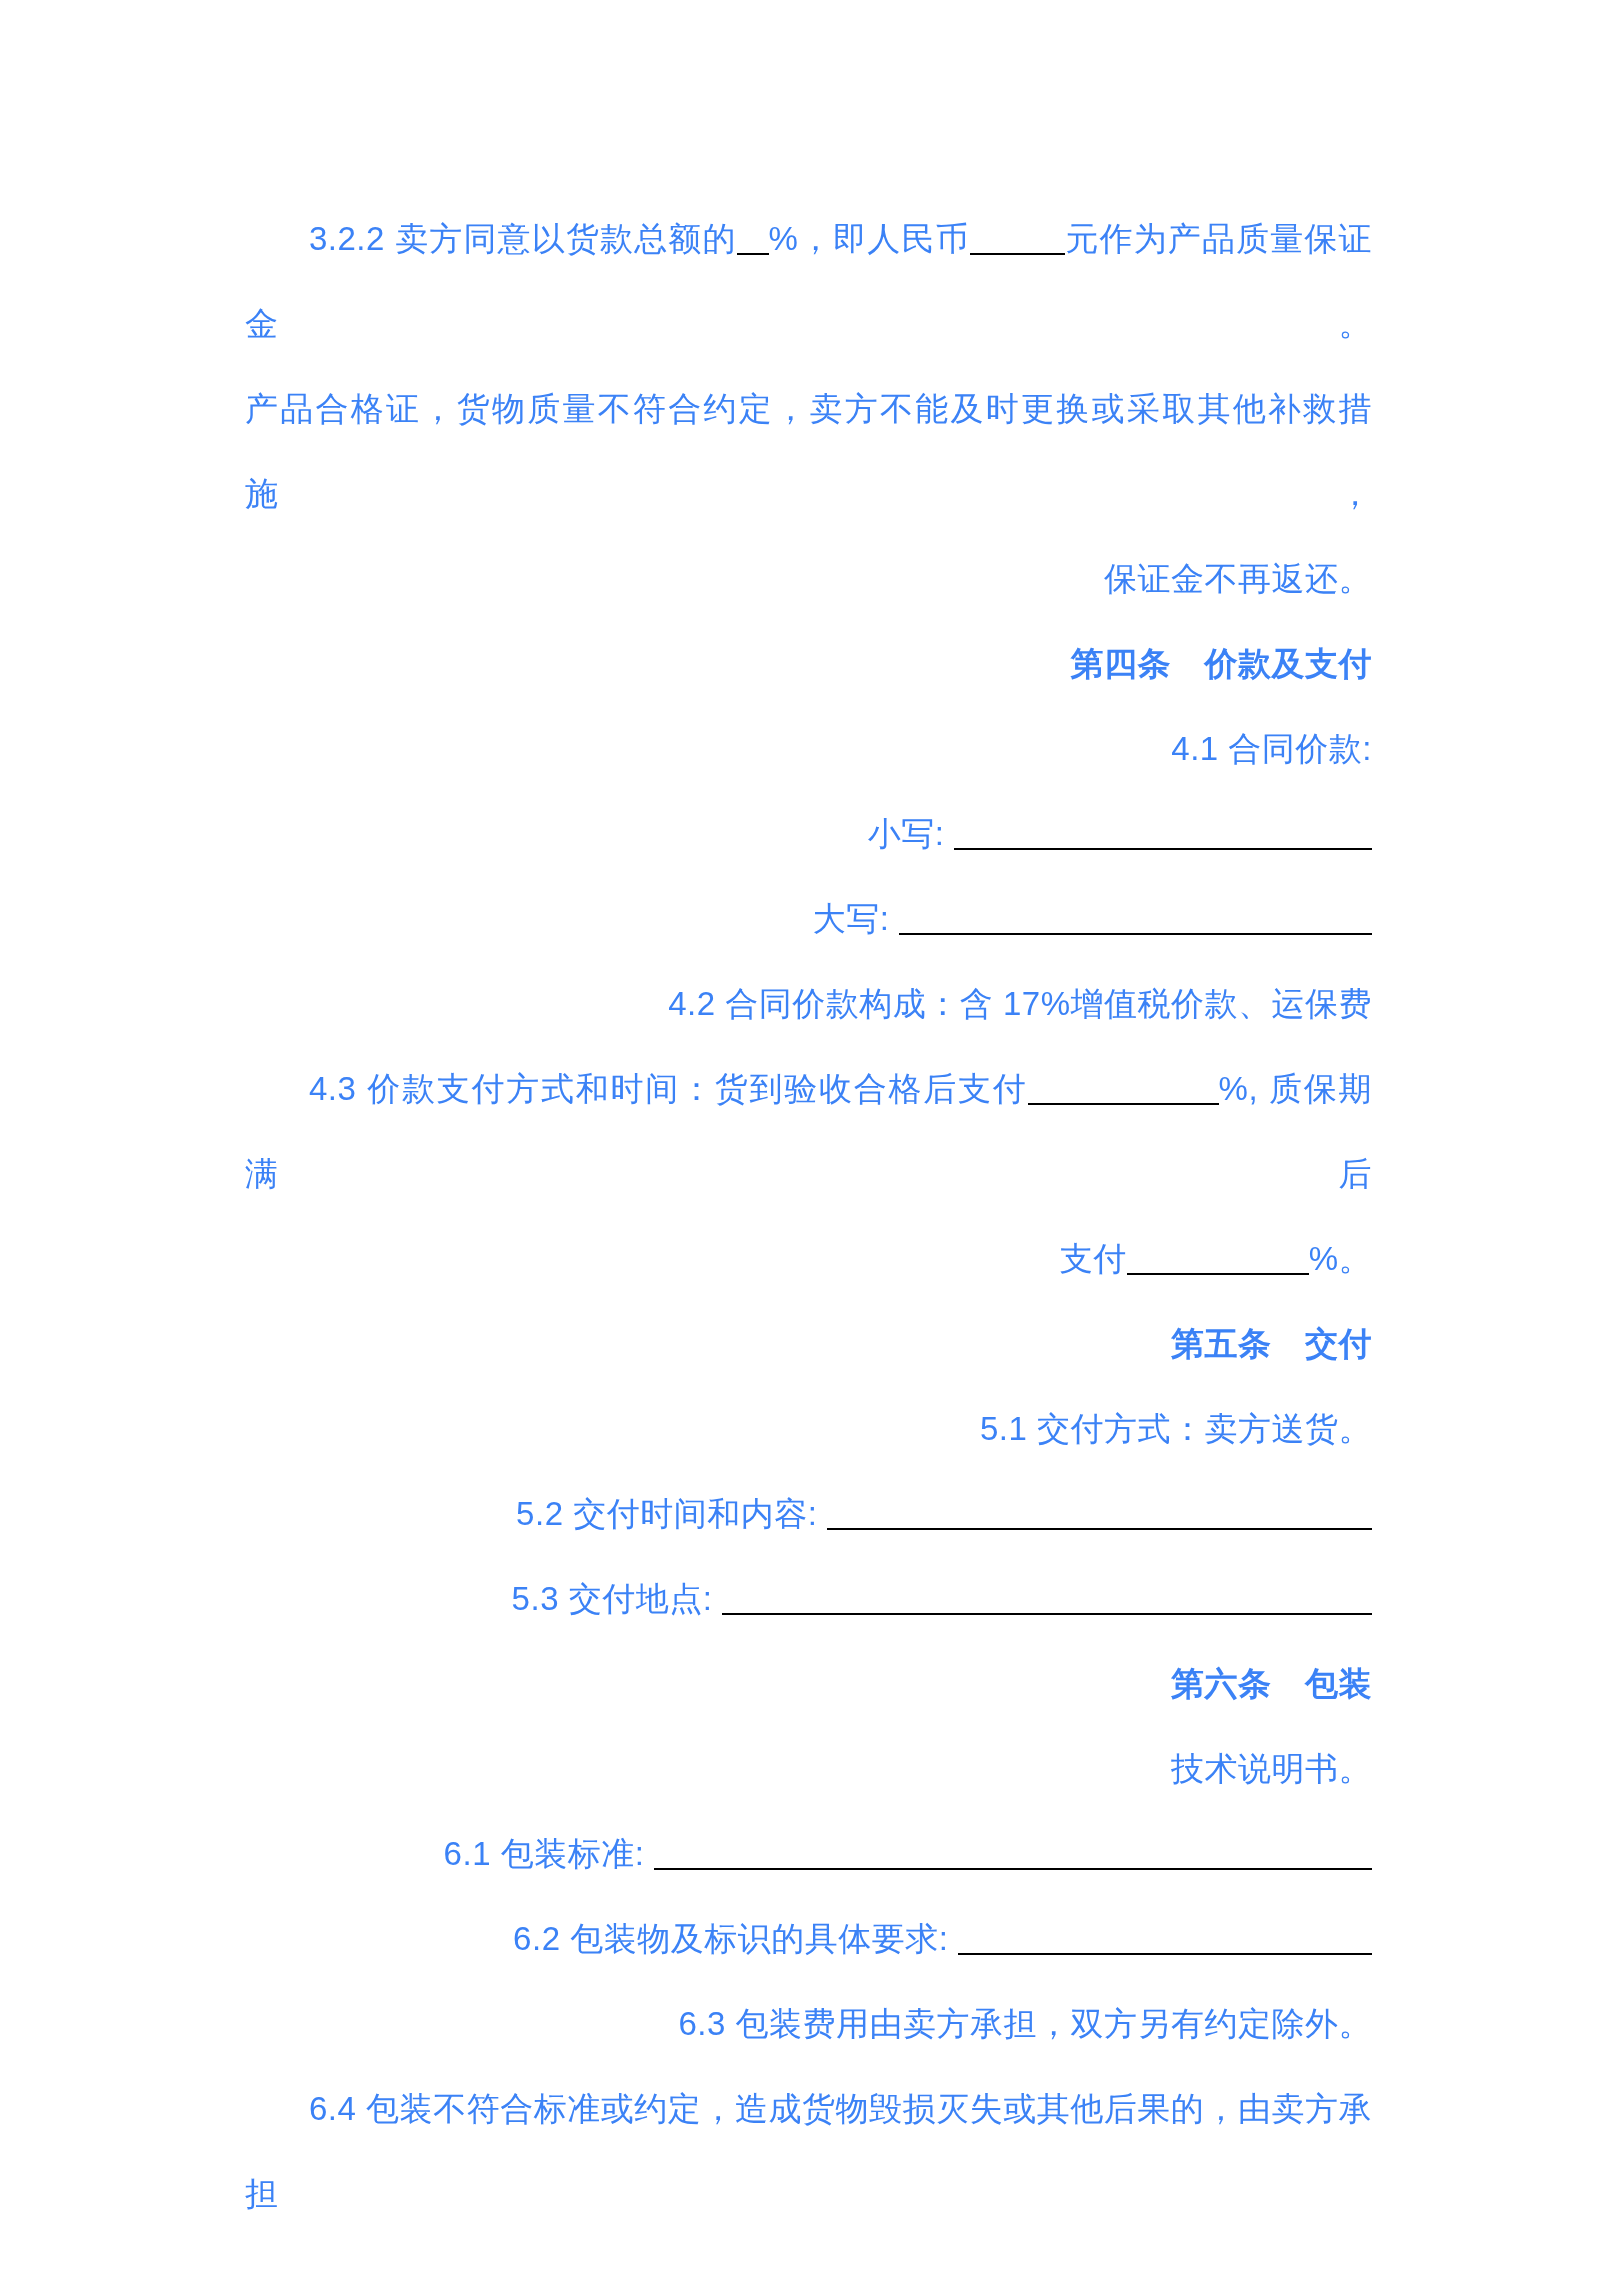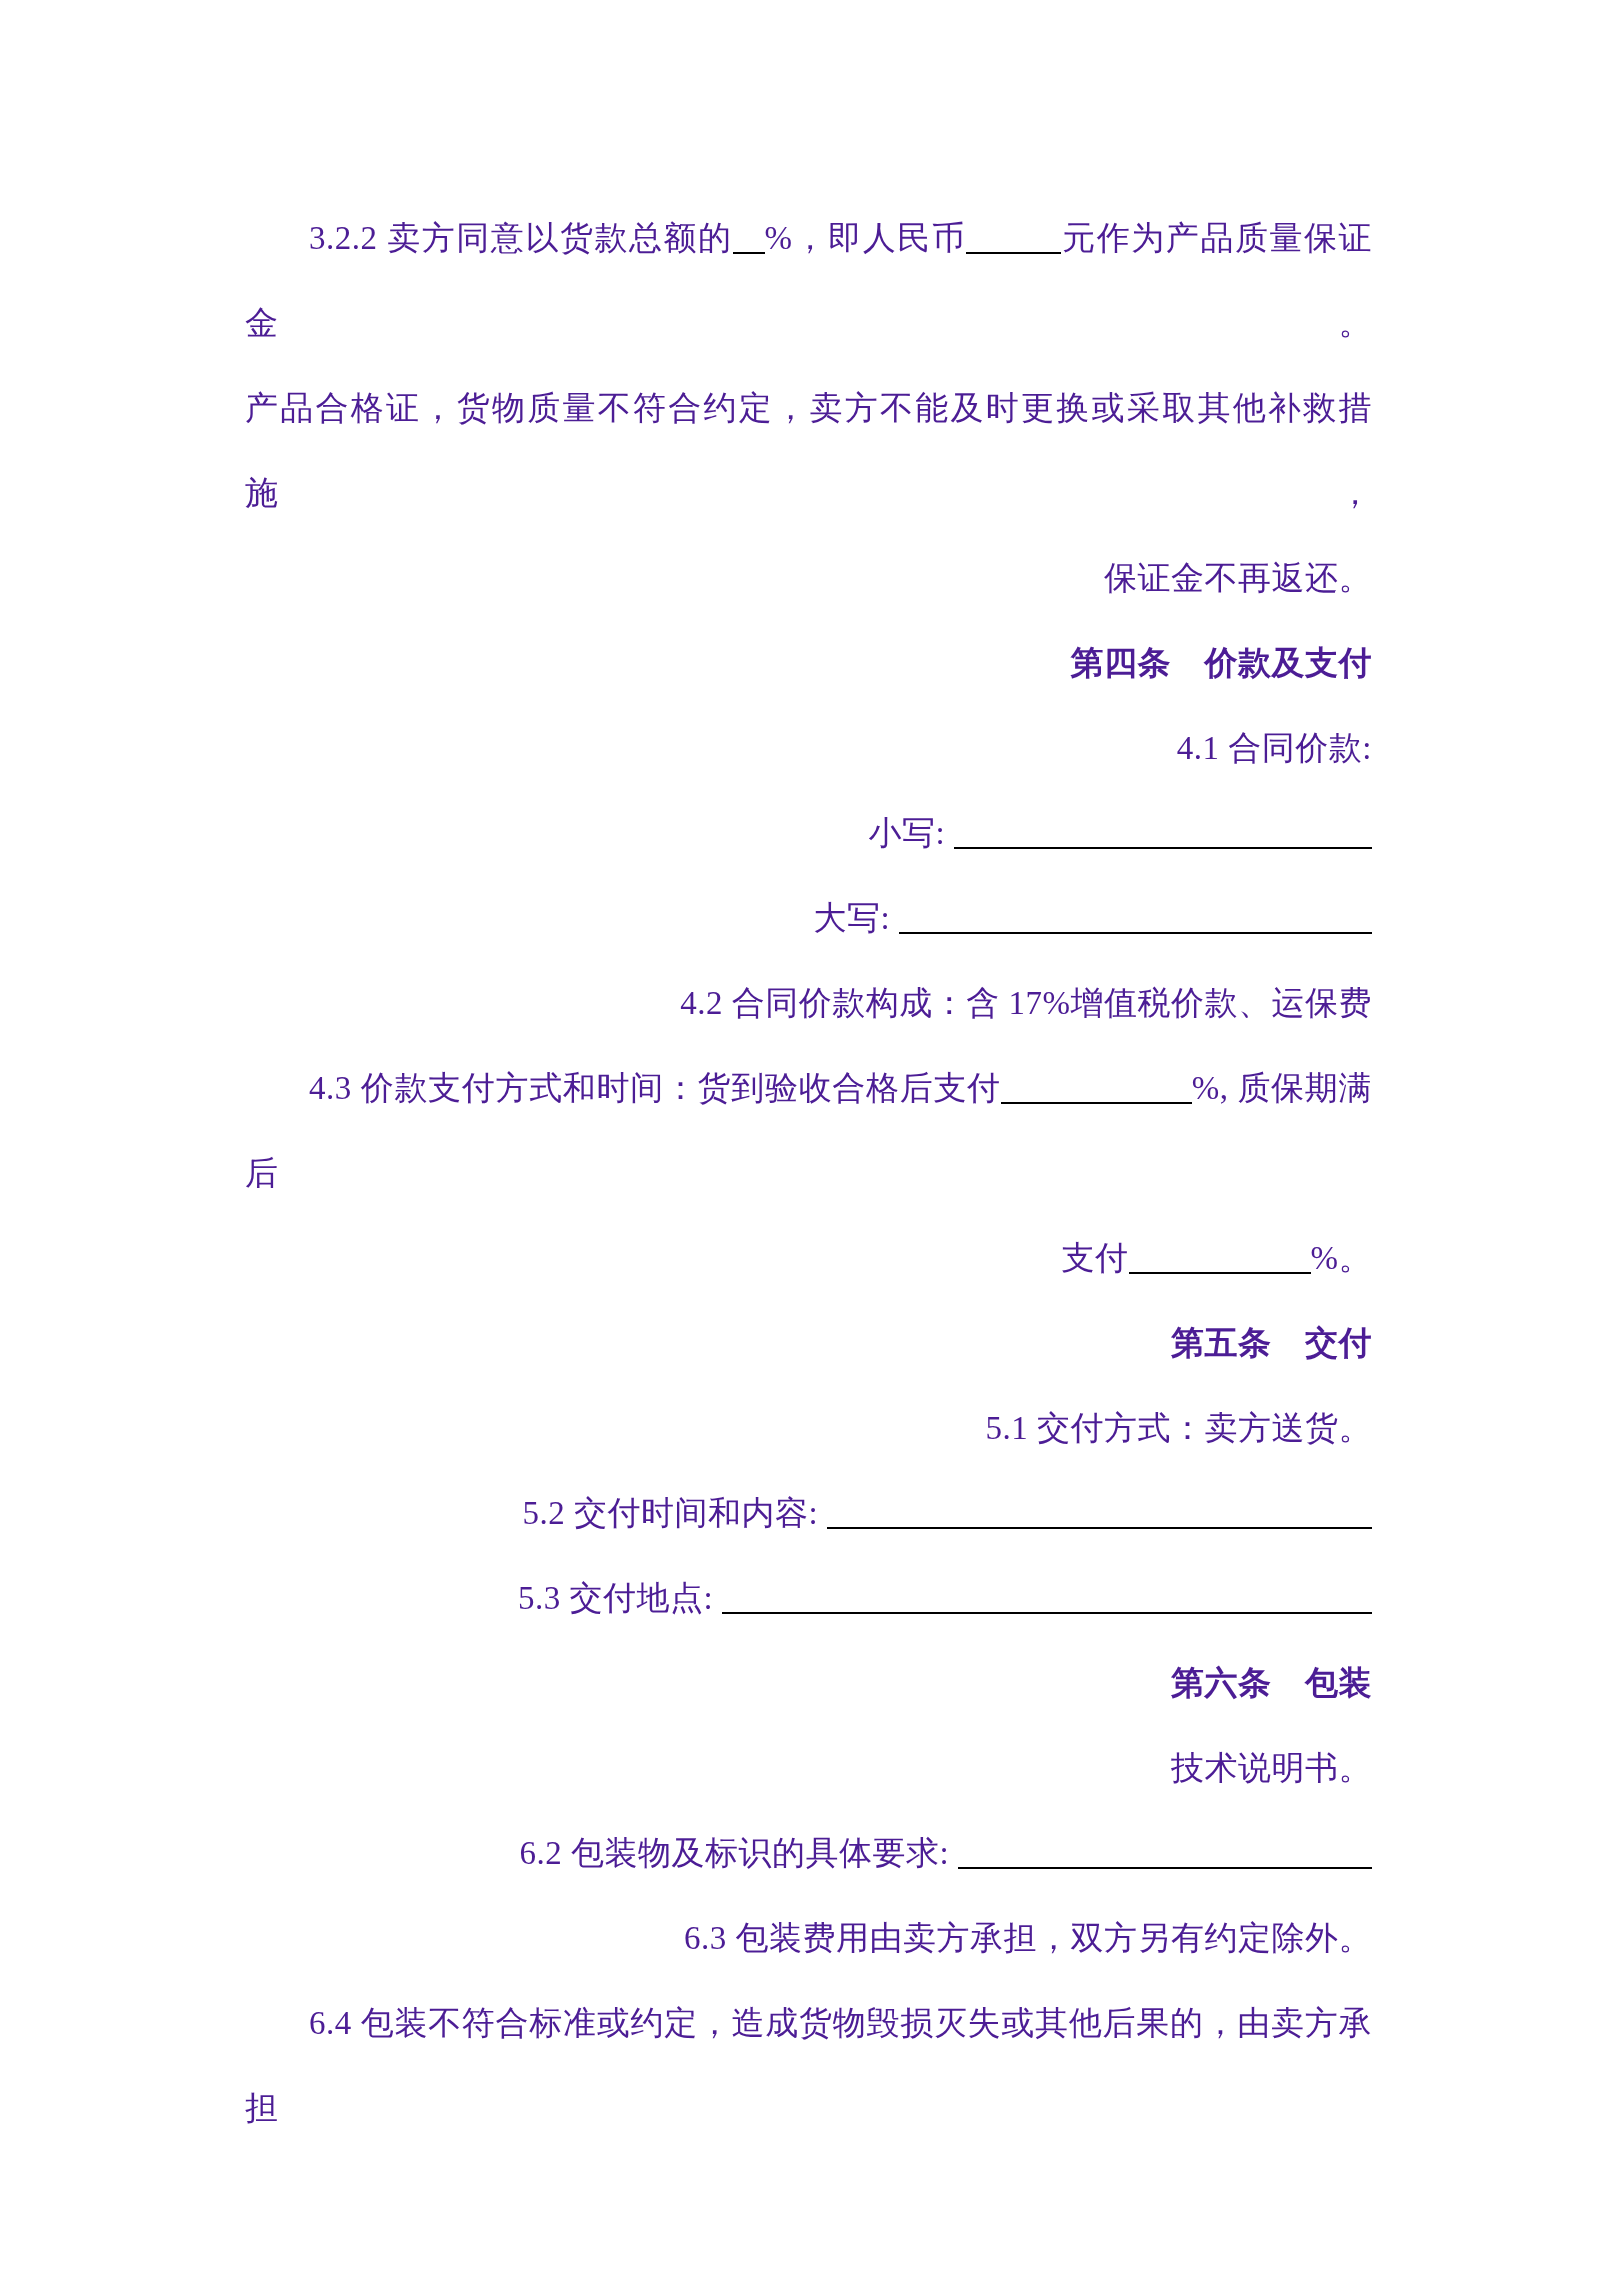--- a/index.html
+++ b/index.html
@@ -6,22 +6,22 @@
     margin: 0;
     padding: 0;
     background: #ffffff;
   }
   .page {
     position: relative;
     width: 1623px;
     height: 2294px;
     background: #ffffff;
     overflow: hidden;
-    font-family: Liberation Serif, serif;
-    color: #4c1d95;
+    font-family: Liberation Sans, sans-serif;
+    color: #3b82f6;
   }
   .content {
     position: absolute;
     left: 245px;
     top: 196px;
     width: 1127px;
   }
   .line {
     min-height: 85px;
     line-height: 85px;
@@ -62,18 +62,19 @@
       <div class="line indent"><span>大写: </span><span class="blank" style="width: 473px;"></span></div>
       <div class="line indent"><span>4.2 合同价款构成：含 17%增值税价款、运保费</span></div>
       <div class="line indent justify"><span>4.3 价款支付方式和时间：货到验收合格后支付</span><span class="blank" style="width: 191px;"></span><span>%, 质保期满后</span></div>
       <div class="line"><span>支付</span><span class="blank" style="width: 182px;"></span><span>%。</span></div>
       <div class="line heading indent"><span>第五条　交付</span></div>
       <div class="line indent"><span>5.1 交付方式：卖方送货。</span></div>
       <div class="line indent"><span>5.2 交付时间和内容: </span><span class="blank" style="width: 545px;"></span></div>
       <div class="line indent"><span>5.3 交付地点: </span><span class="blank" style="width: 650px;"></span></div>
       <div class="line heading indent"><span>第六条　包装</span></div>
       <div class="line"><span>技术说明书。</span></div>
+      <div class="line indent"><span>6.1 包装标准: </span><span class="blank" style="width: 718px;"></span></div>
       <div class="line indent"><span>6.2 包装物及标识的具体要求: </span><span class="blank" style="width: 414px;"></span></div>
       <div class="line indent"><span>6.3 包装费用由卖方承担，双方另有约定除外。</span></div>
       <div class="line indent justify"><span>6.4 包装不符合标准或约定，造成货物毁损灭失或其他后果的，由卖方承担</span></div>
     </div>
 </div>
 
 
 </body></html>

